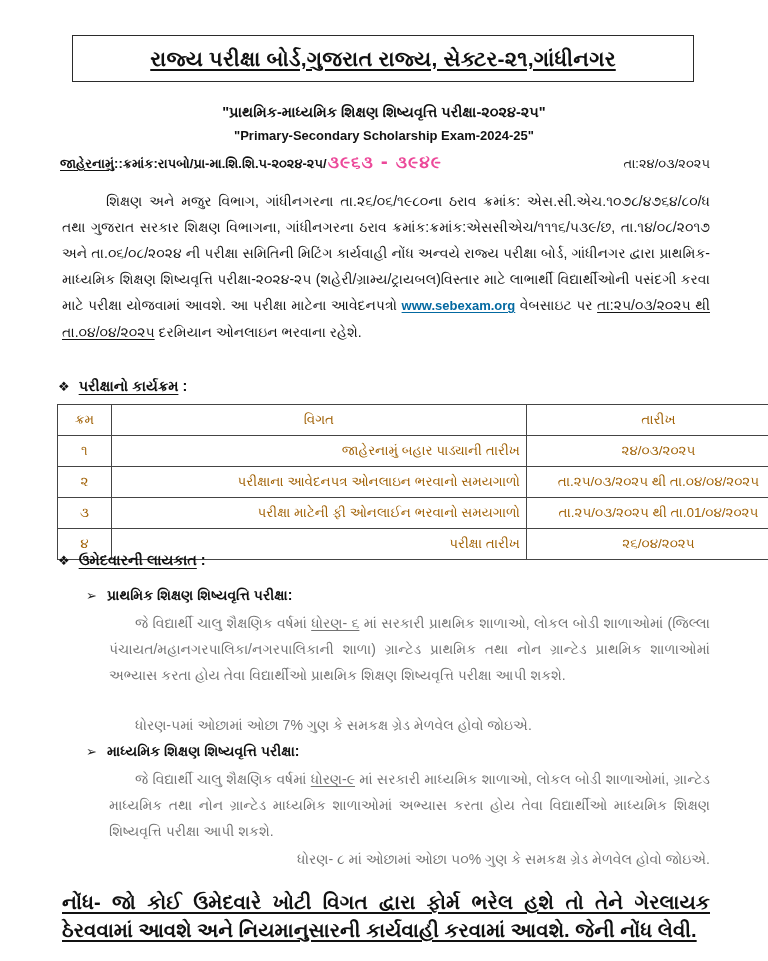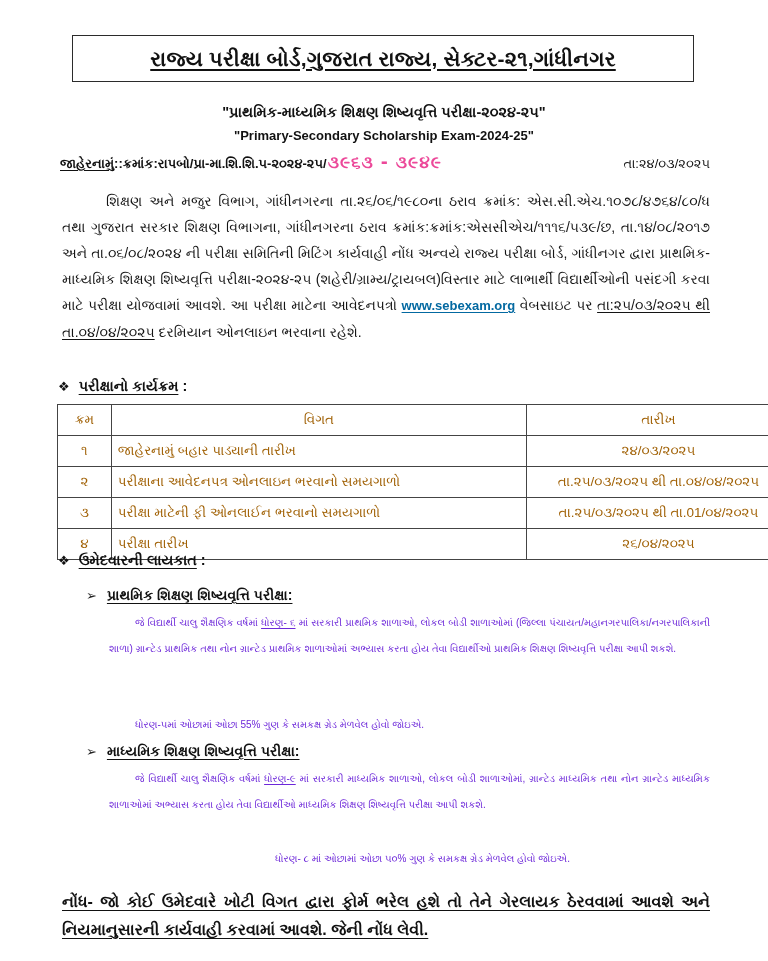--- a/index.html
+++ b/index.html
@@ -172,69 +172,68 @@
     border: 1px solid #444;
     height: 28px;
     padding: 1px 6px;
     font-weight: 400;
   }
   table.schedule th {
     text-align: center;
     font-weight: 400;
   }
   .col-km   { width: 38px;  text-align: center; }
-  .col-vgt  { width: 380px; text-align: left; padding-left: 12px; }
+  .col-vgt  { width: 380px; text-align: right; padding-left: 12px; }
   .col-tar  { width: 237px; text-align: center; }
 
   
   .arrow-item {
     position: absolute;
     display: flex;
     align-items: baseline;
     gap: 10px;
     font-size: 14px;
     font-weight: 700;
     color: #111;
   }
   .arrow-bullet {
     font-size: 13px;
     line-height: 1;
     color: #222;
   }
   .arrow-item .u {
-    text-decoration: underline;
     text-underline-offset: 3px;
   }
   .ai1 { left: 86px; top: 587px; }
   .ai2 { left: 86px; top: 743px; }
 
   .body-block {
     position: absolute;
-    font-size: 10px;
+    font-size: 14px;
     line-height: 26px;
     text-align: justify;
-    color: #6d28d9;
+    color: #737373;
   }
   .bb1 { left: 109px; top: 610px; width: 601px; }
   .bb1b { left: 109px; top: 712px; width: 601px; text-align: left; }
   .bb2 { left: 109px; top: 766px; width: 601px; }
-  .bb2b { left: 109px; top: 846px; width: 601px; text-align: center; }
+  .bb2b { left: 109px; top: 846px; width: 601px; text-align: right; }
   .bb-indent { display: inline-block; width: 26px; }
   .u-inline {
     text-decoration: underline;
     text-underline-offset: 2px;
   }
 
   
   .note-block {
     position: absolute;
     left: 62px;
     top: 888px;
     width: 648px;
-    font-size: 16px;
+    font-size: 20px;
     line-height: 28px;
     font-weight: 700;
     text-align: justify;
     color: #111;
     text-decoration: underline;
     text-underline-offset: 3px;
   }
 </style>
 </head>
 <body>
@@ -304,21 +303,21 @@
   </div>
 
   <div class="arrow-item ai1">
     <span class="arrow-bullet">➢</span>
     <span class="u">પ્રાથમિક શિક્ષણ શિષ્યવૃત્તિ પરીક્ષા:</span>
   </div>
   <div class="body-block bb1">
     <span class="bb-indent"></span><span>જે વિદ્યાર્થી ચાલુ શૈક્ષણિક વર્ષમાં </span><span class="u-inline">ધોરણ- ૬</span><span> માં સરકારી પ્રાથમિક શાળાઓ, લોકલ બોડી શાળાઓમાં (જિલ્લા પંચાયત/મહાનગરપાલિકા/નગરપાલિકાની શાળા) ગ્રાન્ટેડ પ્રાથમિક તથા નોન ગ્રાન્ટેડ પ્રાથમિક શાળાઓમાં અભ્યાસ કરતા હોય તેવા વિદ્યાર્થીઓ પ્રાથમિક શિક્ષણ શિષ્યવૃત્તિ પરીક્ષા આપી શકશે.</span>
   </div>
   <div class="body-block bb1b">
-    <span class="bb-indent"></span><span>ધોરણ-૫માં ઓછામાં ઓછા 55% ગુણ કે સમકક્ષ ગ્રેડ મેળવેલ હોવો જોઇએ.</span>
+    <span class="bb-indent"></span><span>ધોરણ-૫માં ઓછામાં ઓછા 7% ગુણ કે સમકક્ષ ગ્રેડ મેળવેલ હોવો જોઇએ.</span>
   </div>
 
   <div class="arrow-item ai2">
     <span class="arrow-bullet">➢</span>
     <span class="u">માધ્યમિક શિક્ષણ શિષ્યવૃત્તિ પરીક્ષા:</span>
   </div>
   <div class="body-block bb2">
     <span class="bb-indent"></span><span>જે વિદ્યાર્થી ચાલુ શૈક્ષણિક વર્ષમાં </span><span class="u-inline">ધોરણ-૯</span><span> માં સરકારી માધ્યમિક શાળાઓ, લોકલ બોડી શાળાઓમાં, ગ્રાન્ટેડ માધ્યમિક તથા નોન ગ્રાન્ટેડ માધ્યમિક શાળાઓમાં અભ્યાસ કરતા હોય તેવા વિદ્યાર્થીઓ માધ્યમિક શિક્ષણ શિષ્યવૃત્તિ પરીક્ષા આપી શકશે.</span>
   </div>
   <div class="body-block bb2b">

